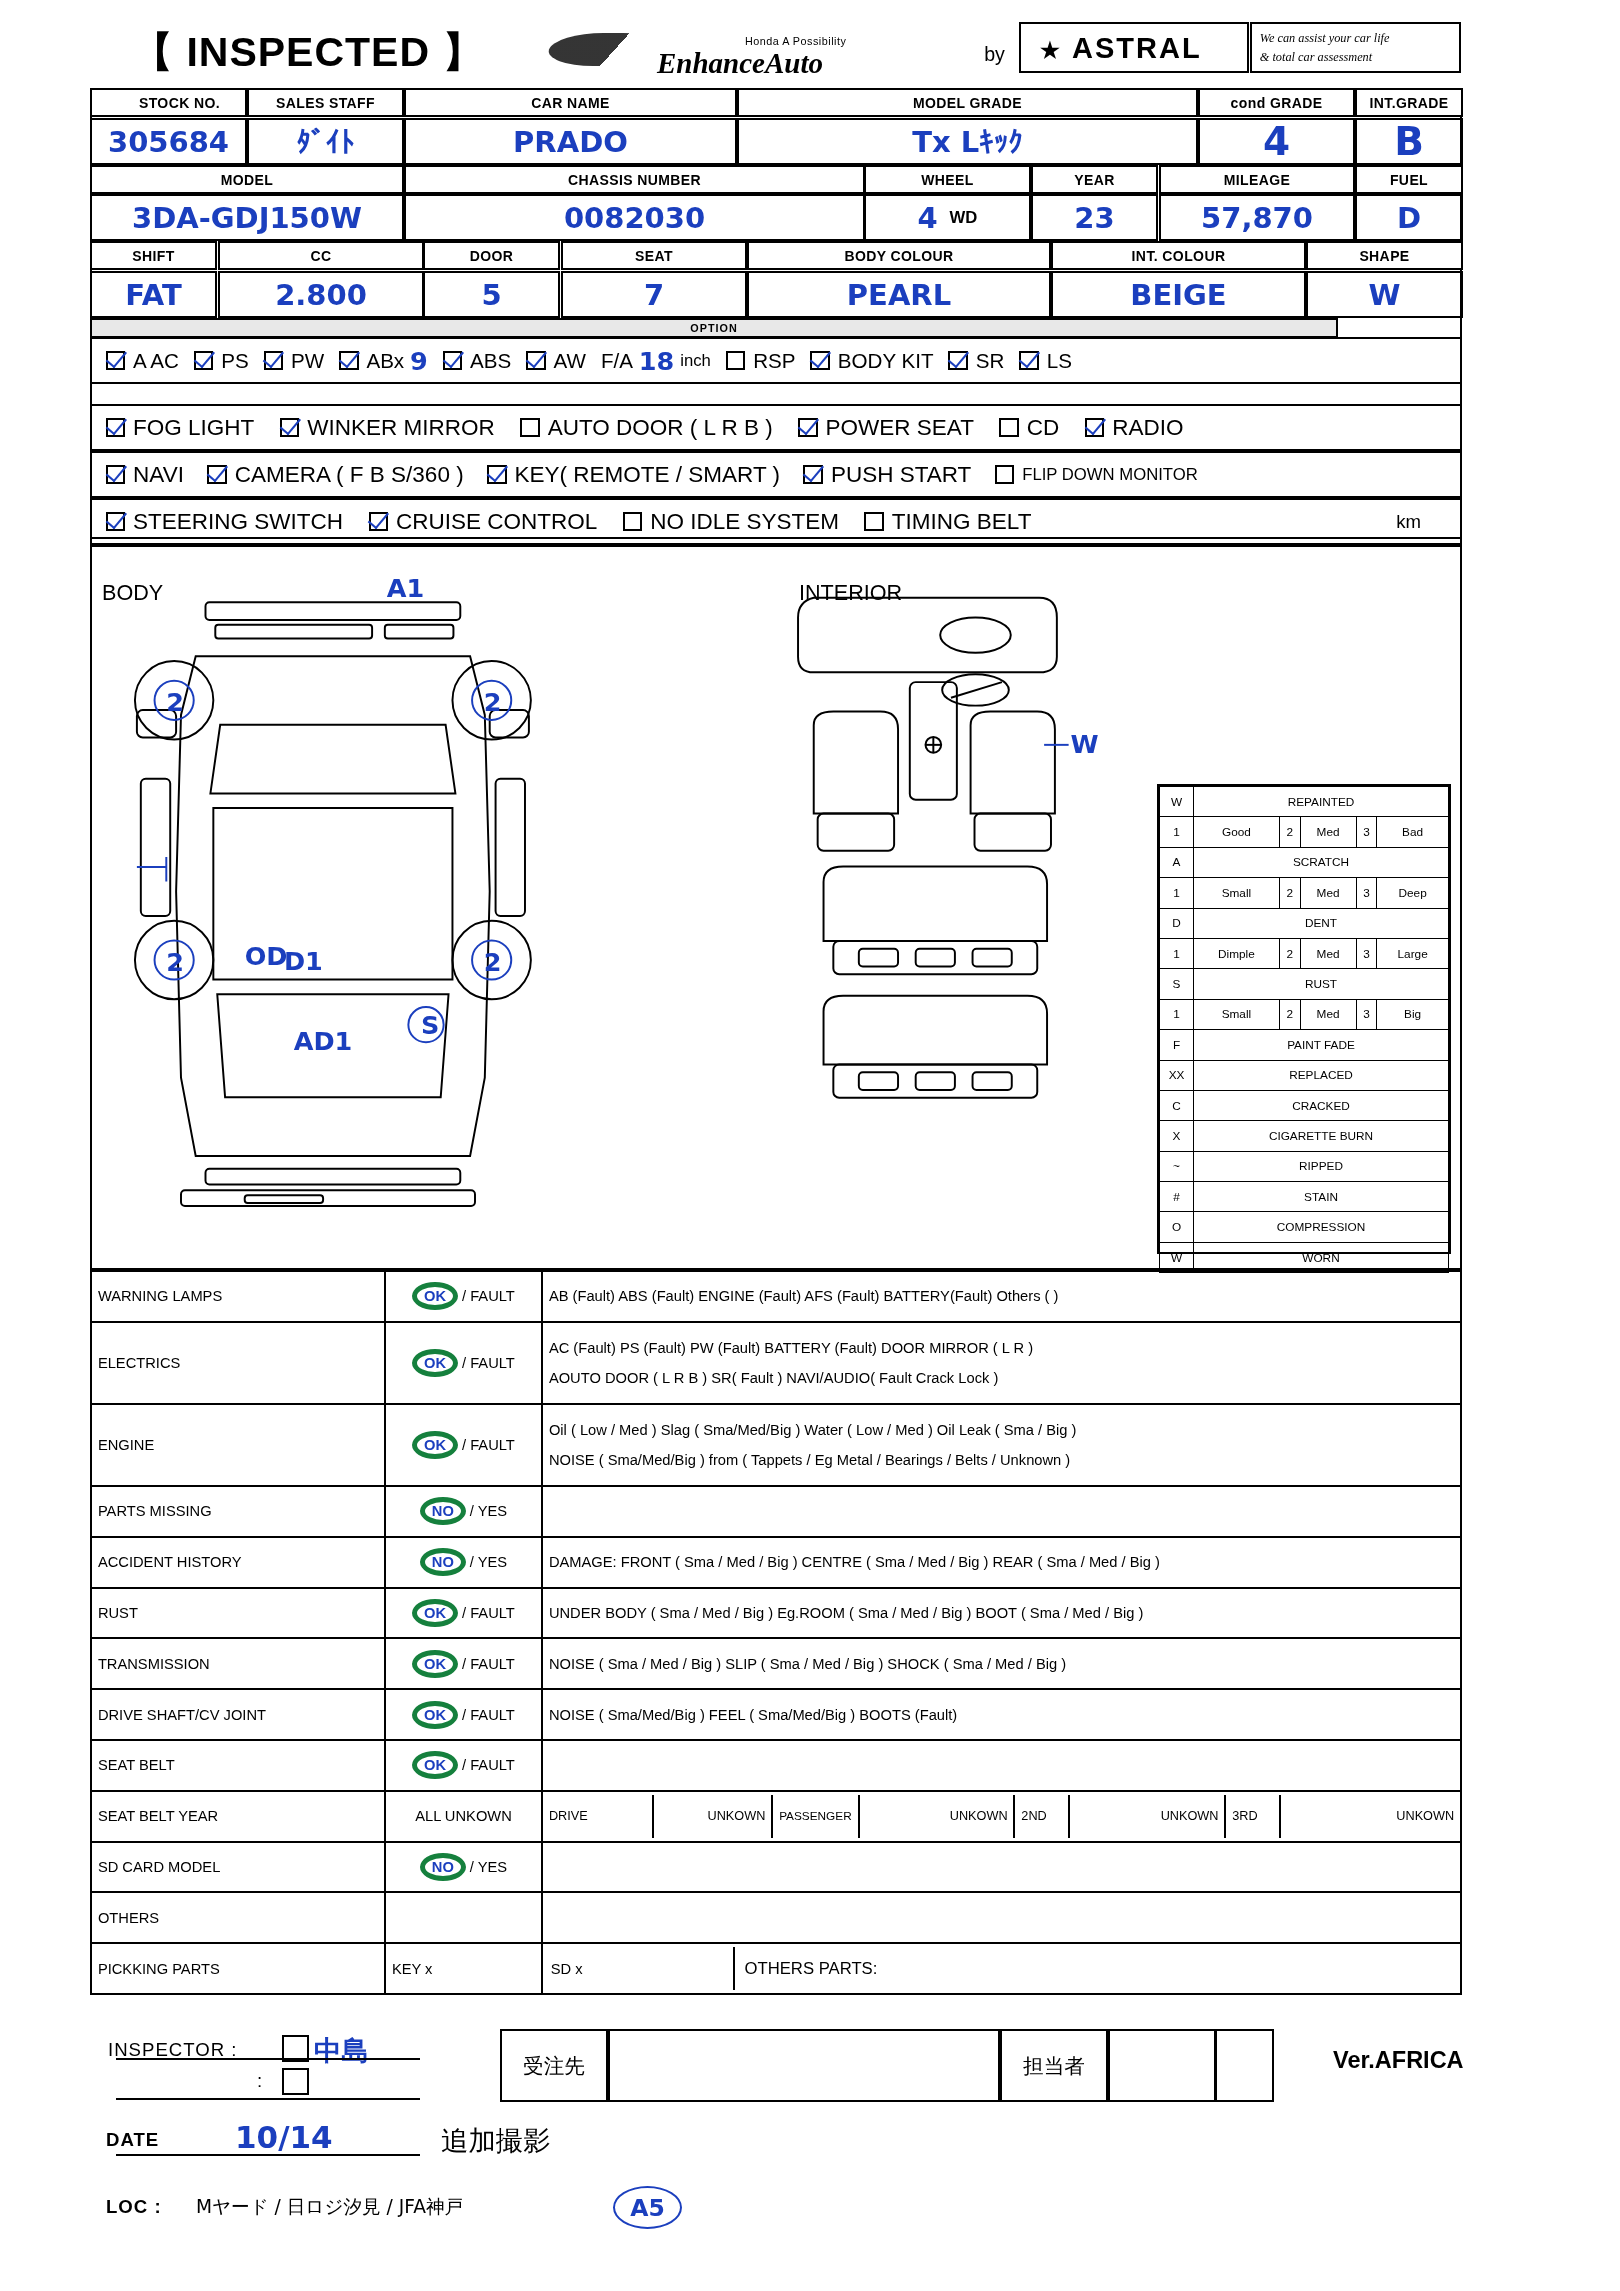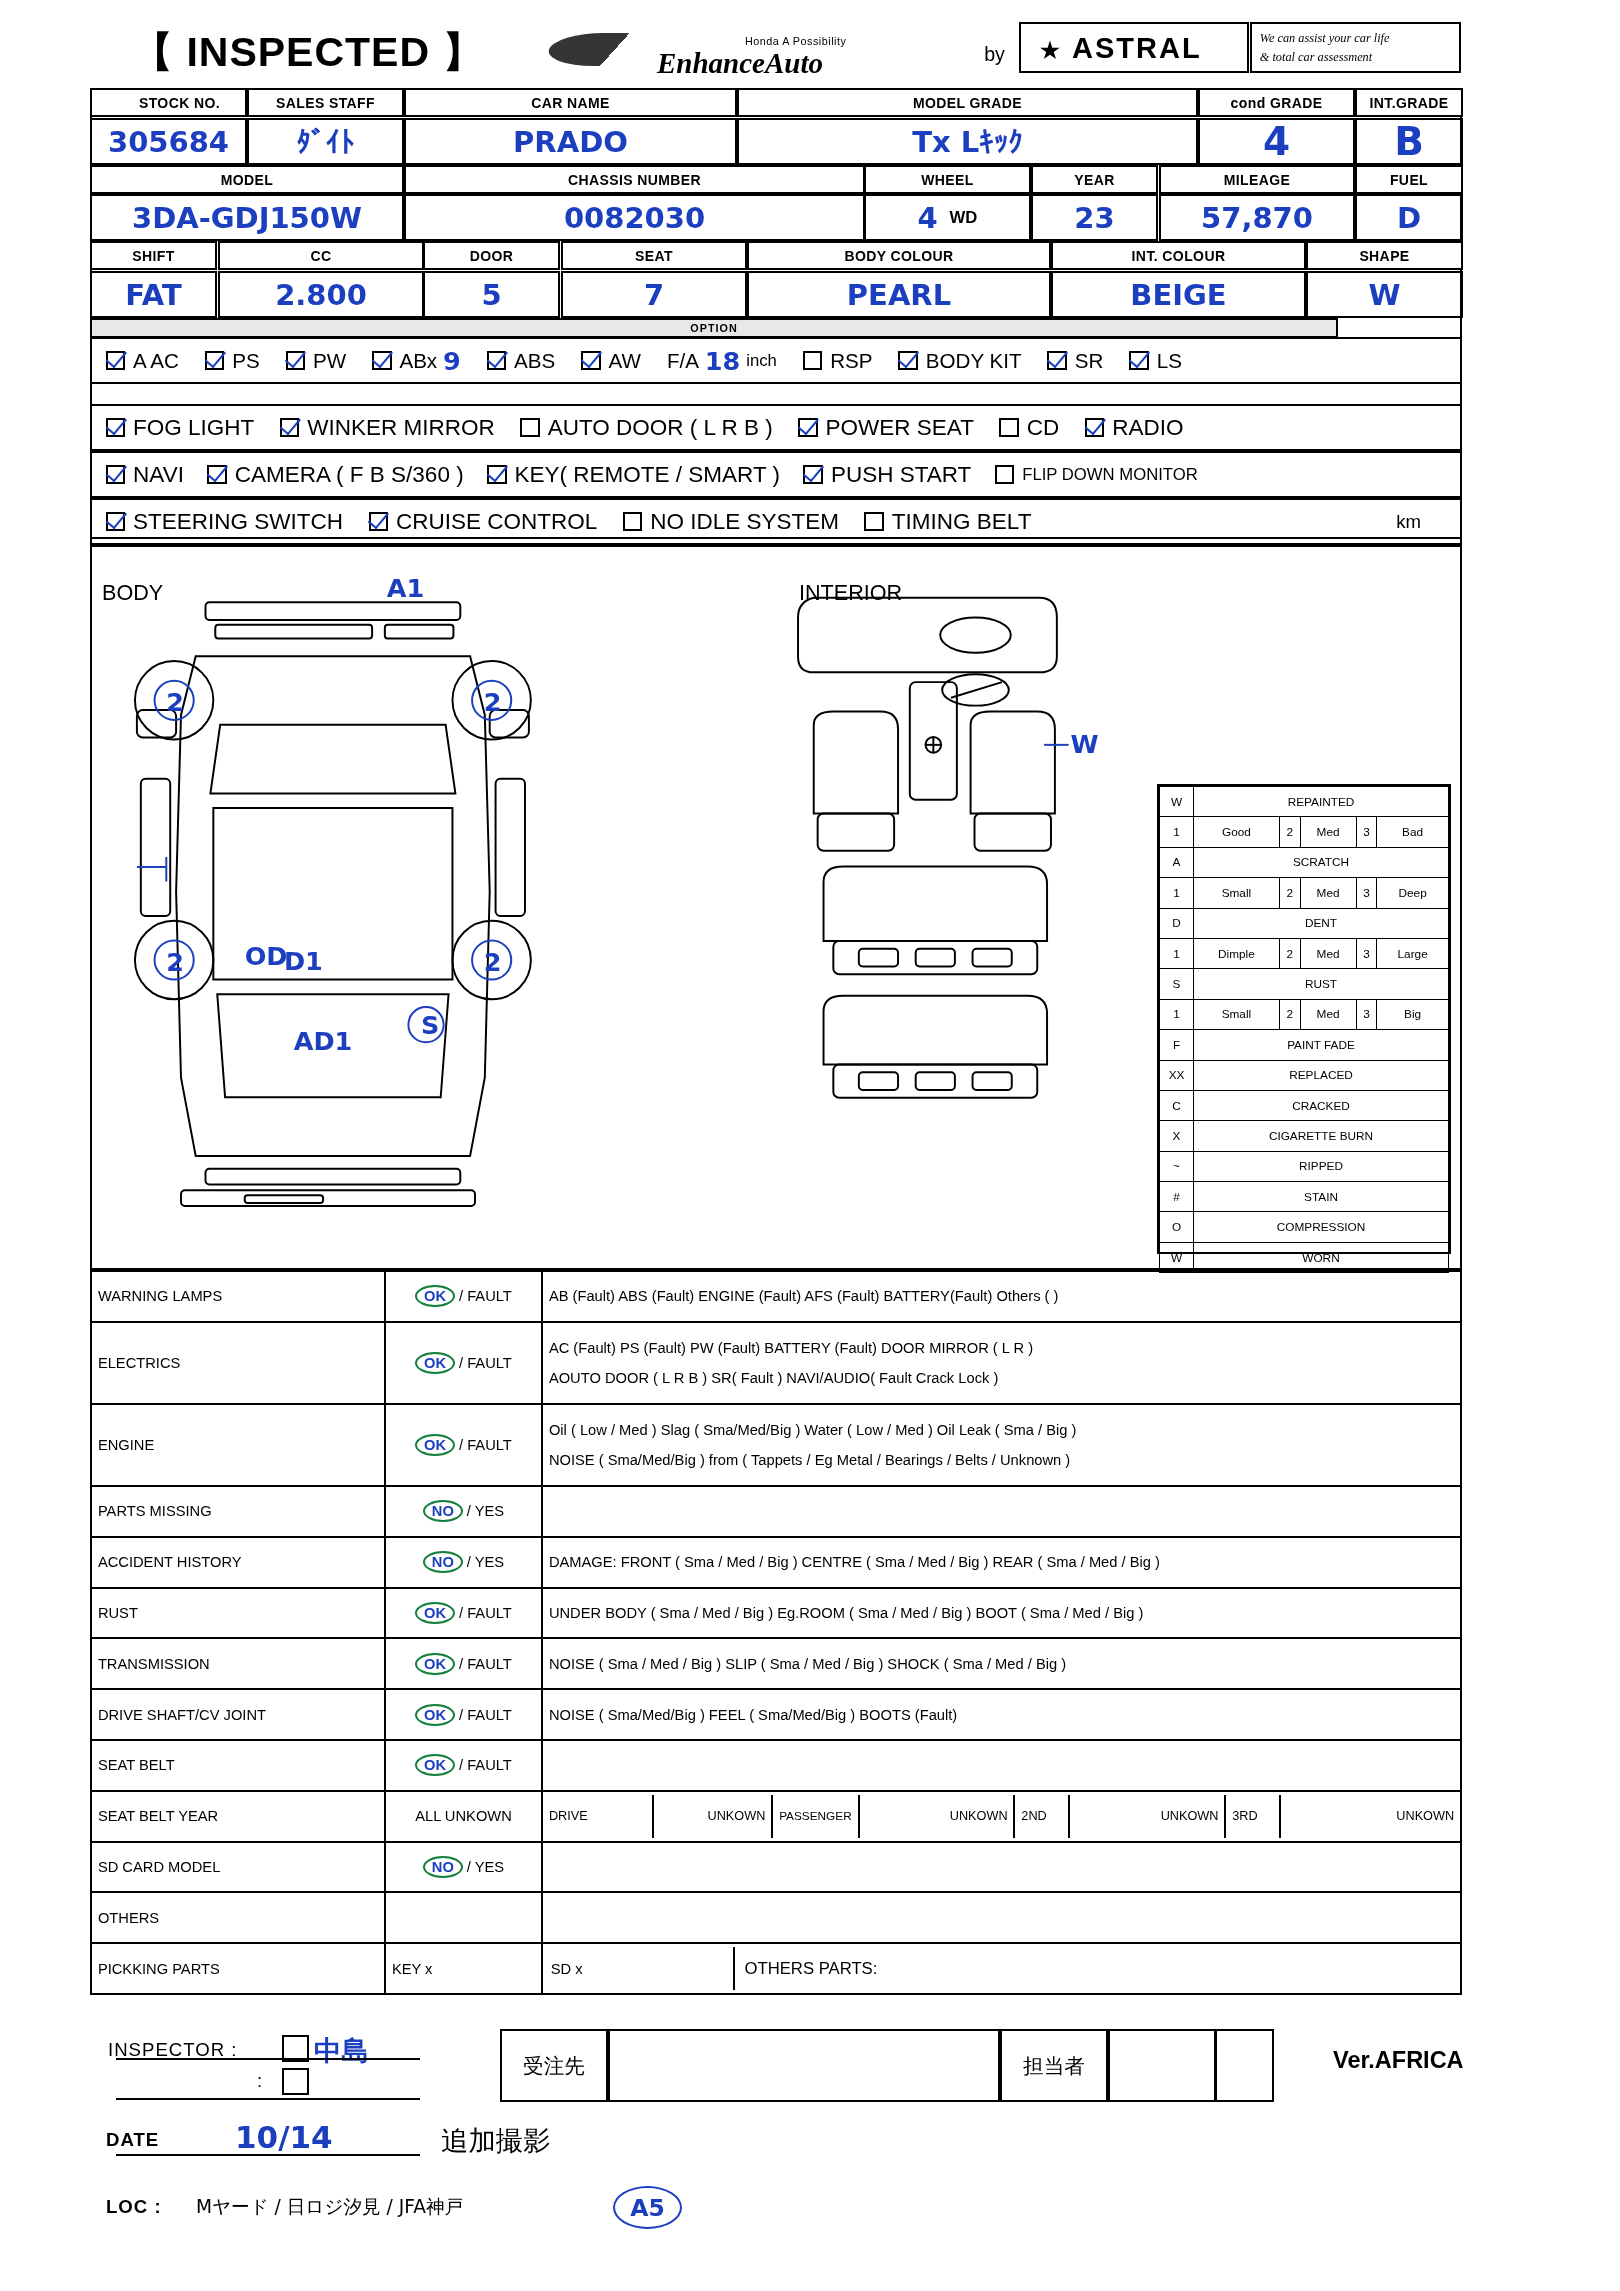--- a/index.html
+++ b/index.html
@@ -36,21 +36,21 @@
   .spitem{display:flex;align-items:center;font-size:22.5px;white-space:nowrap;}
 
   
   .dg{stroke:#000;fill:none;stroke-width:2;}
   .lgd td{border:1.5px solid #000;font-size:11.8px;text-align:center;height:27.4px;}
 
   
   table.low{border-collapse:collapse;width:100%;height:100%;}
   table.low td{border:2px solid #000;font-size:14.7px;padding:2px 5.9px;vertical-align:middle;}
   .okf{font-size:15.7px;text-align:center;white-space:nowrap;}
-  .circ{display:inline-block;border:2px solid #15803d;border-radius:50%;padding:1px 6.9px;color:#1b3fbe;font-weight:bold;}
+  .circ{display:inline-block;border:5px solid #15803d;border-radius:50%;padding:1px 6.9px;color:#1b3fbe;font-weight:bold;}
   .detail{font-size:13.7px;}
 
   
   .ft{font-size:18.6px;letter-spacing:1px;}
 </style>
 </head>
 <body>
 
 <div class="sheet">
 
@@ -118,21 +118,21 @@
   <div class="bx bd ctr hand val" style="left:90px;top:271px;width:127px;height:47px;">FAT</div>
   <div class="bx bd ctr hand val" style="left:218px;top:271px;width:206px;height:47px;">2.800</div>
   <div class="bx bd ctr hand val" style="left:423px;top:271px;width:137px;height:47px;">5</div>
   <div class="bx bd ctr hand val" style="left:561px;top:271px;width:186px;height:47px;">7</div>
   <div class="bx bd ctr hand val" style="left:747px;top:271px;width:304px;height:47px;">PEARL</div>
   <div class="bx bd ctr hand val" style="left:1051px;top:271px;width:255px;height:47px;">BEIGE</div>
   <div class="bx bd ctr hand val" style="left:1306px;top:271px;width:157px;height:47px;">W</div>
 
   <div class="bx bd ctr bar" style="left:90px;top:318px;width:1248px;height:19.6px;">OPTION</div>
 
-  <div class="bx bd" style="left:90px;top:337px;width:1372px;height:47px;display:flex;align-items:center;padding-left:13.7px;gap:20px;">
+  <div class="bx bd" style="left:90px;top:337px;width:1372px;height:47px;display:flex;align-items:center;padding-left:13.7px;gap:9px;">
     <div class="optitem">
         <span class="chk on"></span>
         <span>A AC</span>
       </div>
     <div class="optitem">
         <span class="chk on"></span>
         <span>PS</span>
       </div>
     <div class="optitem">
         <span class="chk on"></span>

